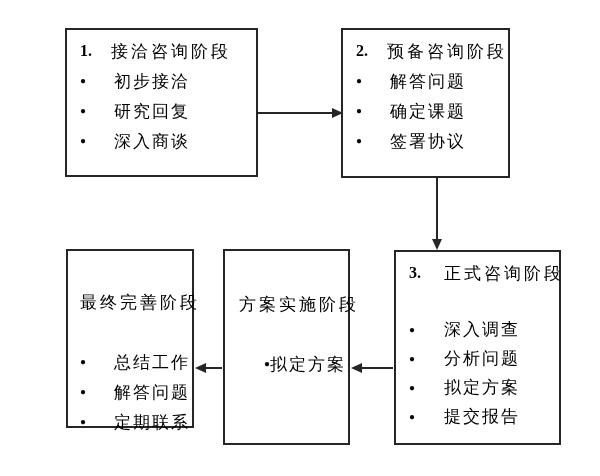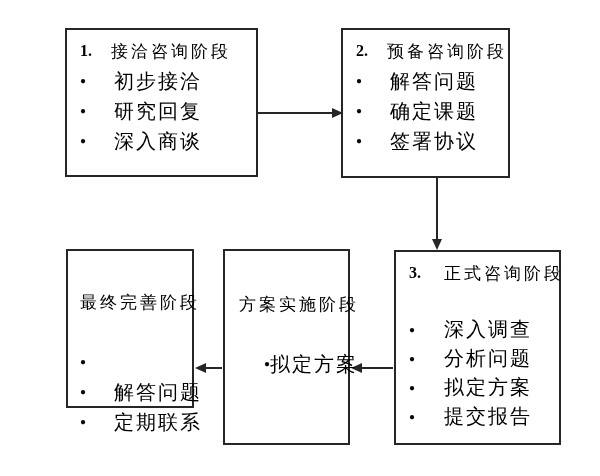--- a/index.html
+++ b/index.html
@@ -21,21 +21,21 @@
   .box {
     position: absolute;
     box-sizing: border-box;
     border: 2px solid #262626;
     background: #ffffff;
   }
   .box-1 { left: 65px;  top: 28px;  width: 193px; height: 149px; }
   .box-2 { left: 341px; top: 28px;  width: 169px; height: 150px; }
   .box-3 { left: 394px; top: 250px; width: 167px; height: 195px; }
   .box-4 { left: 223px; top: 249px; width: 127px; height: 196px; }
-  .box-5 { left: 66px;  top: 249px; width: 128px; height: 159px; }
+  .box-5 { left: 66px;  top: 249px; width: 128px; height: 179px; }
 
   .row {
     display: flex;
     align-items: center;
     height: 30px;
     box-sizing: border-box;
     padding-left: 13px;
     white-space: nowrap;
   }
   .title-row .num {
@@ -50,21 +50,21 @@
     letter-spacing: 3px;
   }
   .bullet {
     flex: none;
     width: 34px;
     font-size: 10px;
     line-height: 1;
     color: #0a0a0a;
   }
   .item {
-    font-size: 20px;
+    font-size: 17px;
     letter-spacing: 2px;
   }
 
   
   .box-1 .title-row, .box-2 .title-row { margin-top: 6px; }
 
   
   .box-3 .title-row { margin-top: 6px; }
   .box-3 .num { width: 35px; }
   .box-3 .bullet { width: 35px; }
@@ -185,20 +185,21 @@
     </div>
   </div>
 
   <div class="box box-5">
     <div class="row title-row">
       <span class="title">最终完善阶段</span>
     </div>
     <div class="items">
       <div class="row">
         <span class="bullet">●</span>
+        <span class="item">总结工作</span>
       </div>
       <div class="row">
         <span class="bullet">●</span>
         <span class="item">解答问题</span>
       </div>
       <div class="row">
         <span class="bullet">●</span>
         <span class="item">定期联系</span>
       </div>
     </div>

